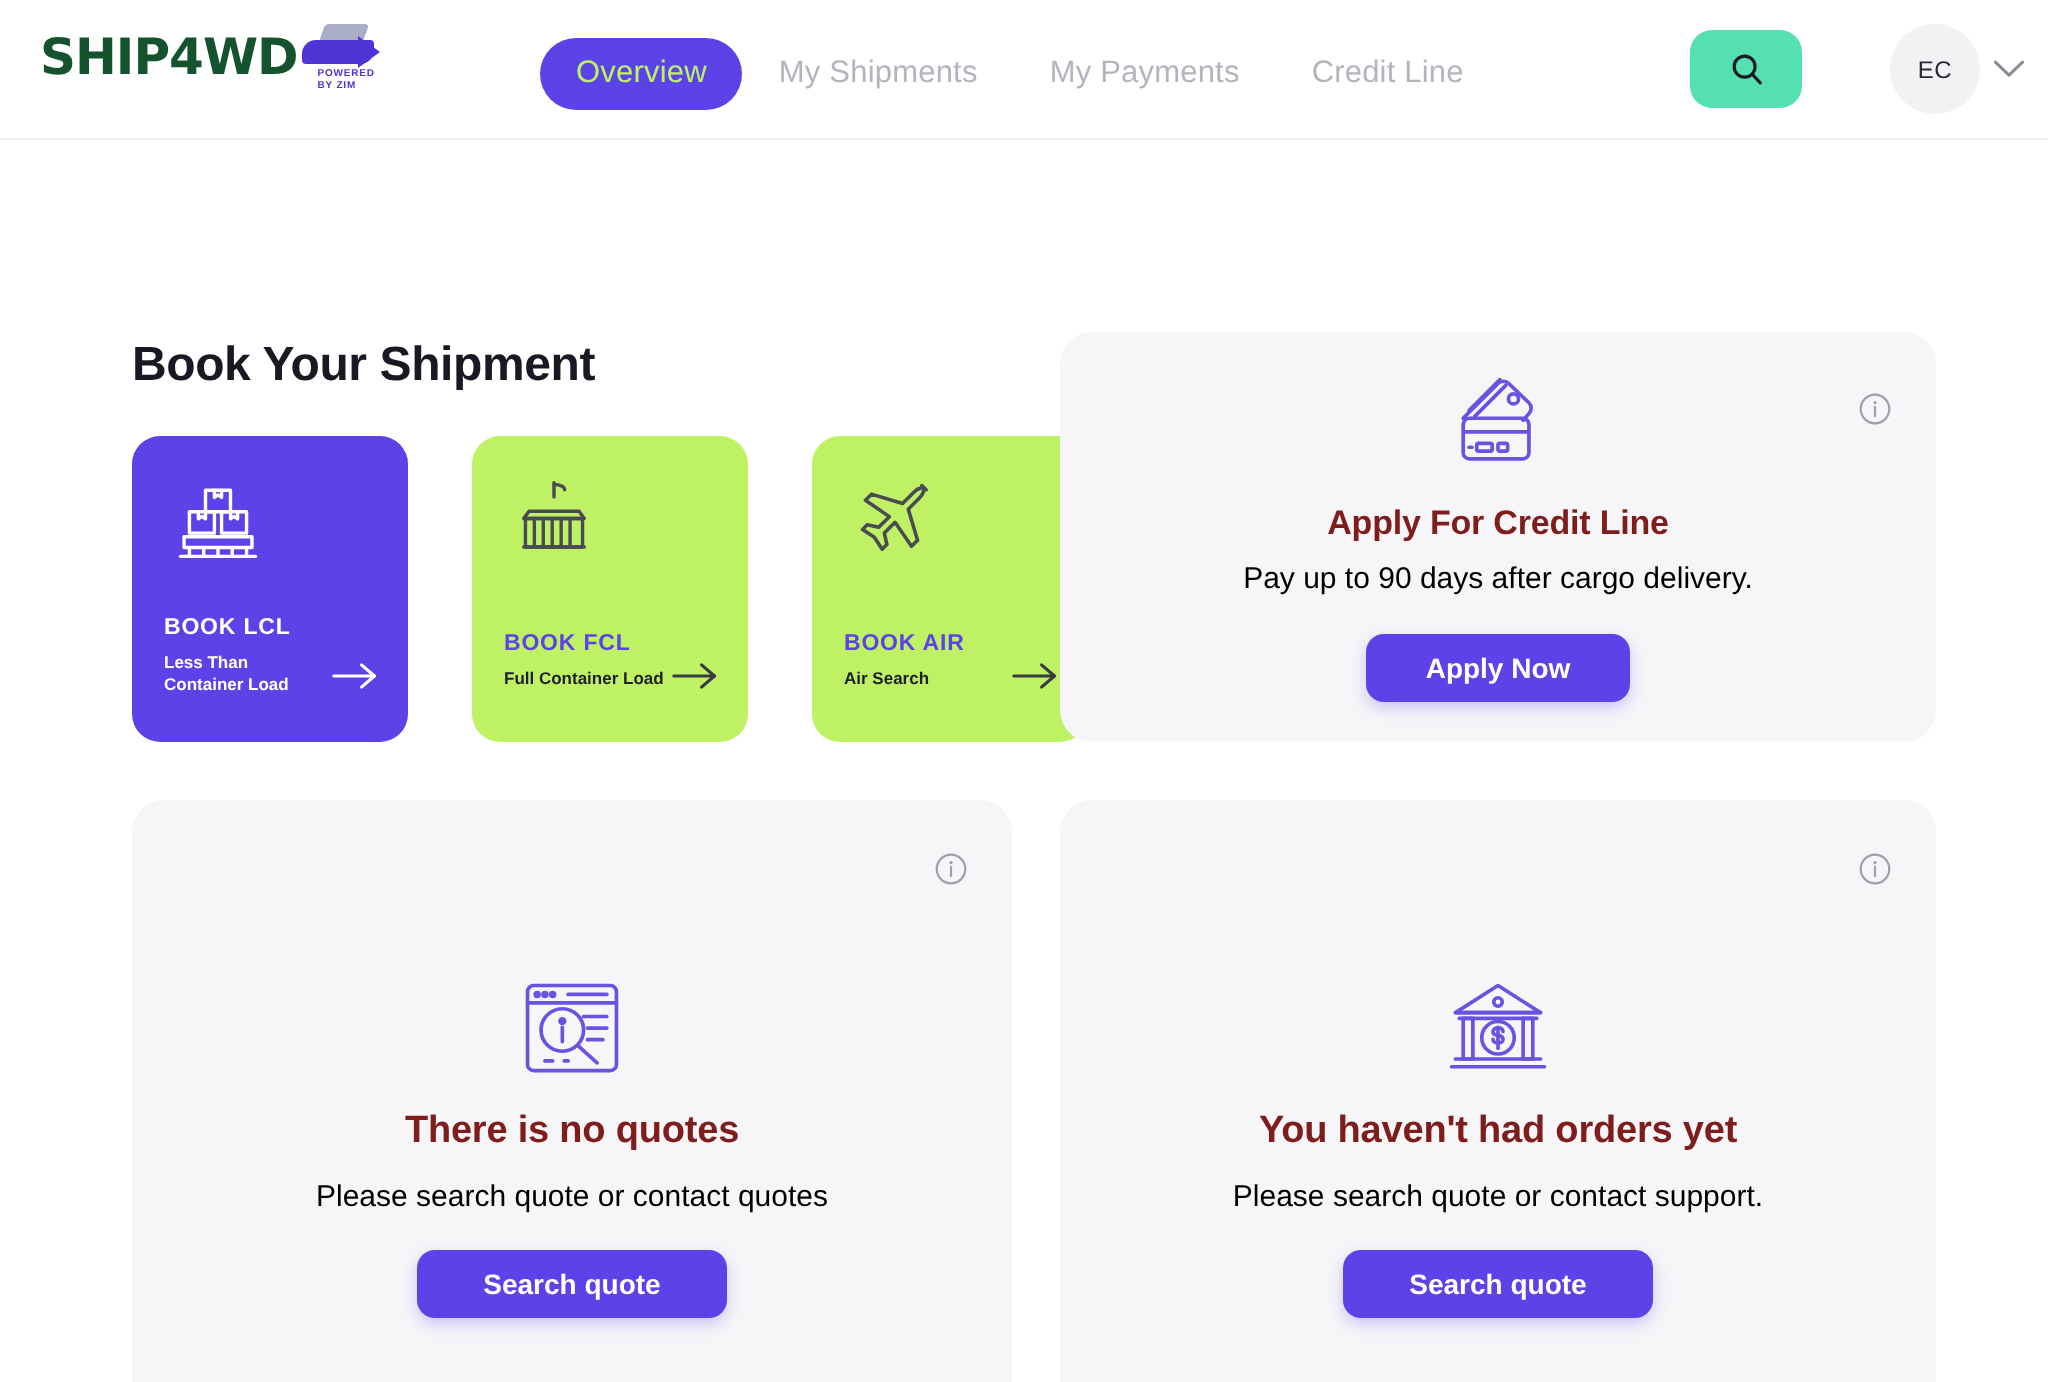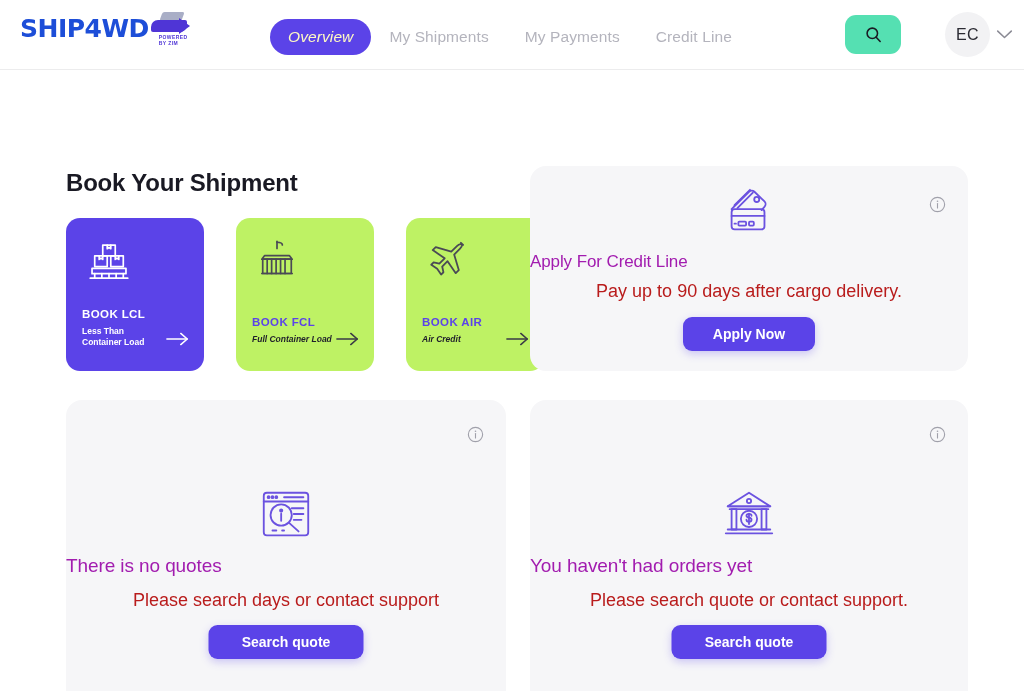--- a/index.html
+++ b/index.html
@@ -19,21 +19,21 @@
     border-bottom: 1px solid #ececed;
     display: flex;
     align-items: center;
   }
   .logo-wrap {
     position: absolute; left: 20px; top: 12px;
     display: flex; align-items: flex-start;
   }
   .logo-text {
     font-size: 25px; font-weight: 800; letter-spacing: -0.5px;
-    color: #1d4ed8; line-height: 34px;
+    color: #14532d; line-height: 34px;
     font-family: "DejaVu Sans", sans-serif;
   }
   .logo-mark { position: relative; width: 46px; height: 34px; margin-left: 2px; }
   .swoosh-top {
     position: absolute; left: 10px; top: 0px;
     width: 22px; height: 9px; background: #a9aec6;
     transform: skewX(-20deg); border-radius: 2px;
   }
   .swoosh-mid {
     position: absolute; left: 0px; top: 8px;
@@ -56,38 +56,38 @@
   .nav {
     position: absolute; left: 270px; top: 19px;
     display: flex; align-items: center; gap: 0px;
   }
   .nav-item {
     font-size: 15.5px; color: #b4b4bd;
     padding: 9px 18px; border-radius: 19px;
     letter-spacing: .1px; white-space: nowrap; cursor: pointer;
   }
   .nav-item.active {
-    background: #5b43e8; color: #fef9c3; font-weight: 500; font-style: italic;
+    background: #5b43e8; color: #bef264; font-weight: 500;
   }
 
   .search-btn {
     position: absolute; left: 845px; top: 15px;
     width: 56px; height: 39px; border-radius: 11px;
     background: #55e0b2; border: none; cursor: pointer;
     display: flex; align-items: center; justify-content: center;
   }
   .avatar-wrap {
     position: absolute; left: 945px; top: 12px;
     display: flex; align-items: center; cursor: pointer;
   }
   .avatar {
     width: 45px; height: 45px; border-radius: 50%;
     background: #f2f2f4; color: #2b2b33;
     display: flex; align-items: center; justify-content: center;
-    font-size: 16px; letter-spacing: .3px;
+    font-size: 12px; letter-spacing: .3px;
   }
   .chev { margin-left: 6px; }
 
   
   .main { position: relative; width: 1024px; height: 621px; background:#fff; }
 
   .page-title {
     position: absolute; left: 66px; top: 99px;
     font-size: 24px; font-weight: 700; color: #191923;
     letter-spacing: -.2px;
@@ -109,41 +109,41 @@
     position: absolute; left: 16px; font-size: 11.5px; font-weight: 700;
     letter-spacing: .4px; color: #5b43e8;
   }
   .book-card.active .bc-title { color: #ffffff; top: 90px; left: 16px; }
   .book-card:not(.active) .bc-title { top: 98px; }
   .bc-sub {
     position: absolute; left: 16px; font-size: 8.5px; font-weight: 700;
     color: #1f1f2b; line-height: 10.5px; width: 82px;
   }
   .book-card.active .bc-sub { color: #ffffff; top: 108px; }
-  .book-card:not(.active) .bc-sub { top: 116px; font-style: italic; }
+  .book-card:not(.active) .bc-sub { top: 116px; }
   .bc-arrow { position: absolute; right: 14px; bottom: 20px; }
 
   
   .panel {
     position: absolute; border-radius: 16px; background: #f6f6f8;
   }
   .panel .info-icon { position: absolute; cursor: pointer; }
 
   #panel-credit { left: 530px; top: 96px; width: 438px; height: 205px; }
   #panel-quotes { left: 66px; top: 330px; width: 440px; height: 361px; }
   #panel-orders { left: 530px; top: 330px; width: 438px; height: 361px; }
 
   .p-icon { position: absolute; left: 50%; transform: translateX(-50%); }
   .p-title {
-    position: absolute; left: 0; width: 100%; text-align: left;
-    font-size: 17px; font-weight: 400; color: #a21caf; letter-spacing: -.1px;
+    position: absolute; left: 0; width: 100%; text-align: center;
+    font-size: 17px; font-weight: 700; color: #7f1d1d; letter-spacing: -.1px;
   }
   .p-sub {
     position: absolute; left: 0; width: 100%; text-align: center;
-    font-size: 18px; color: #b91c1c;
+    font-size: 15px; color: #000000;
   }
   .p-btn {
     position: absolute; left: 50%; transform: translateX(-50%);
     background: #5b43e8; color: #fff; border: none; cursor: pointer;
     border-radius: 9px; font-size: 14px; font-weight: 700;
     font-family: "Liberation Sans", sans-serif;
     box-shadow: 0 3px 8px rgba(91,67,232,.28);
   }
 </style>
 </head>
@@ -237,21 +237,21 @@
       </span>
     </div>
 
     <div class="book-card">
       <span class="bc-icon">
         <svg width="50" height="50" viewBox="0 0 56 56" fill="none" stroke="#4a4a55" stroke-width="2" stroke-linecap="round" stroke-linejoin="round">
           <path d="M46 10c-1.6-1.6-4.3-1.3-6.6 1l-6.6 6.6-17.4-5.2-3.4 3.4 13.4 9.2-6 6-6.4-1.4-2.6 2.6 6.6 4.4 4.4 6.6 2.6-2.6-1.4-6.4 6-6 9.2 13.4 3.4-3.4-5.2-17.4 6.6-6.6c2.3-2.3 2.6-5 1-6.6z"></path>
         </svg>
       </span>
       <div class="bc-title">BOOK AIR</div>
-      <div class="bc-sub">Air Credit</div>
+      <div class="bc-sub">Air Search</div>
       <span class="bc-arrow">
         <svg width="24" height="16" viewBox="0 0 26 16" fill="none" stroke="#3a3a46" stroke-width="1.7" stroke-linecap="round" stroke-linejoin="round">
           <line x1="1" y1="8" x2="23" y2="8"></line>
             <polyline points="16,2 23,8 16,14"></polyline>
         </svg>
       </span>
     </div>
   </div>
 
   <section class="panel" id="panel-credit">
@@ -298,21 +298,21 @@
         <path d="M28 11.6h20"></path>
         <path d="M36 23h12M38 29h10M38 35h8"></path>
         <circle cx="25" cy="30" r="11"></circle>
         <circle cx="25" cy="25.4" r="1.2" fill="#6b52e0"></circle>
         <path d="M25 28.6v7.4"></path>
         <path d="M33.2 38.2 L43 47"></path>
         <path d="M16 46h4M26 46h2"></path>
       </svg>
     </span>
     <h2 class="p-title" style="top:155px; font-size:19px;">There is no quotes</h2>
-    <p class="p-sub" style="top:190px;">Please search days or contact support</p>
+    <p class="p-sub" style="top:190px;">Please search quote or contact quotes</p>
     <button class="p-btn" style="top:225px; width:155px; height:34px;">Search quote</button>
   </section>
 
   <section class="panel" id="panel-orders">
     <span class="info-icon" style="right:22px; top:26px;">
       <svg width="17" height="17" viewBox="0 0 20 20" fill="none">
         <circle cx="10" cy="10" r="8.4" stroke="#a0a0aa" stroke-width="1.3"></circle>
         <circle cx="10" cy="6.2" r="0.95" fill="#a0a0aa"></circle>
         <path d="M10 8.8v5.4" stroke="#a0a0aa" stroke-width="1.3" stroke-linecap="round"></path>
       </svg>

